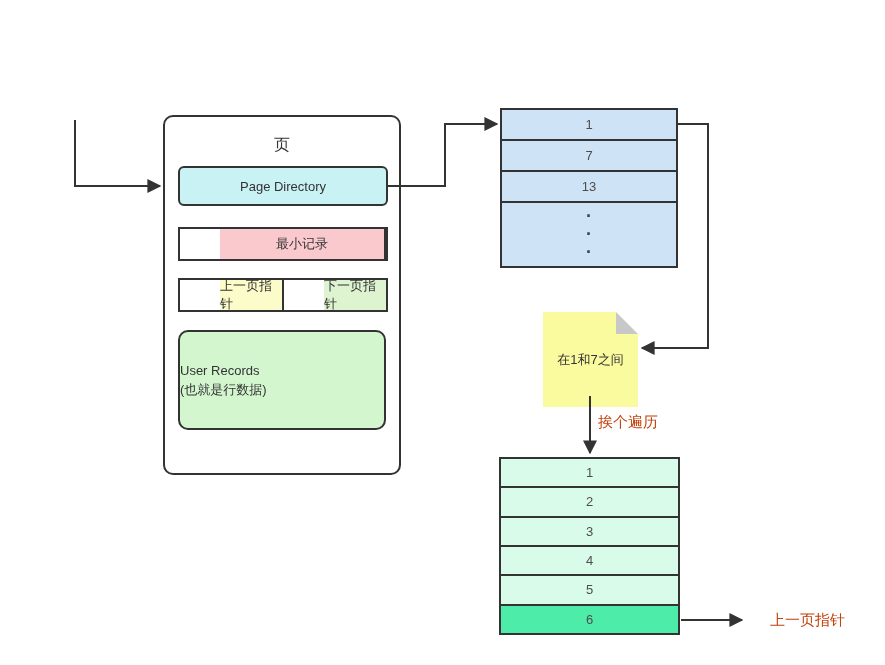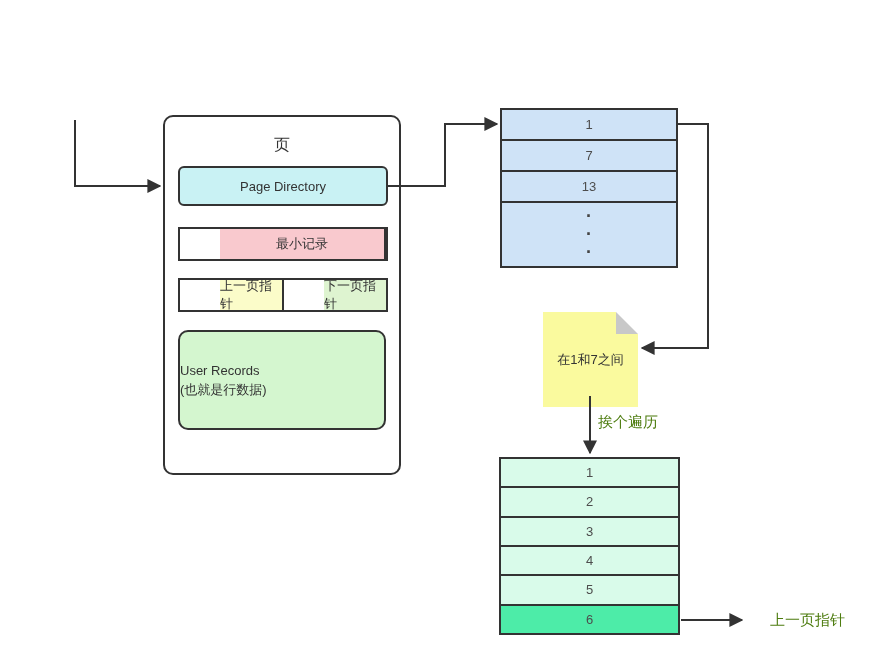--- a/index.html
+++ b/index.html
@@ -133,21 +133,21 @@
     line-height: 5px;
     color: #444;
   }
   .green-table { left: 499px; top: 457px; width: 181px; height: 178px; }
   .green-table .trow { flex: 1; background: #d9fbea; }
   .green-table .trow-highlight { background: #4deca8; }
   
   .flabel {
     position: absolute;
     font-size: 15px;
-    color: #4d7c0f;
+    color: #c2410c;
     z-index: 4;
     white-space: nowrap;
   }
   .label-traverse { left: 598px; top: 413px; }
   .label-found { left: 770px; top: 611px; }
 </style>
 </head>
 <body>
 
 <div class="canvas">

